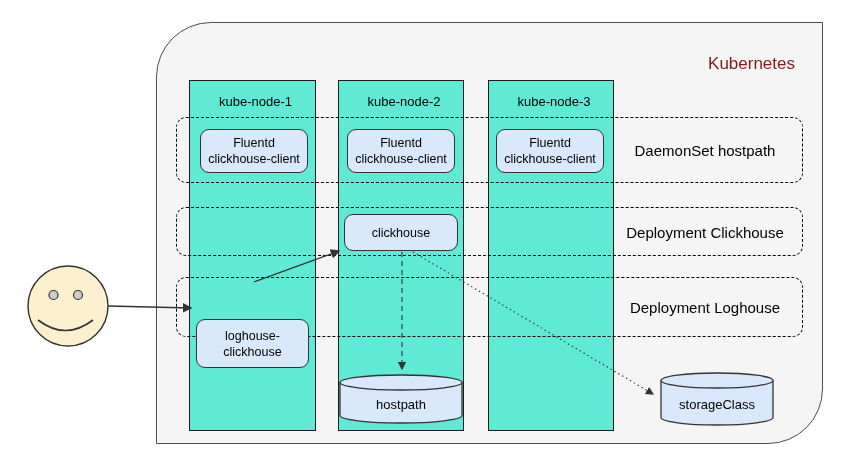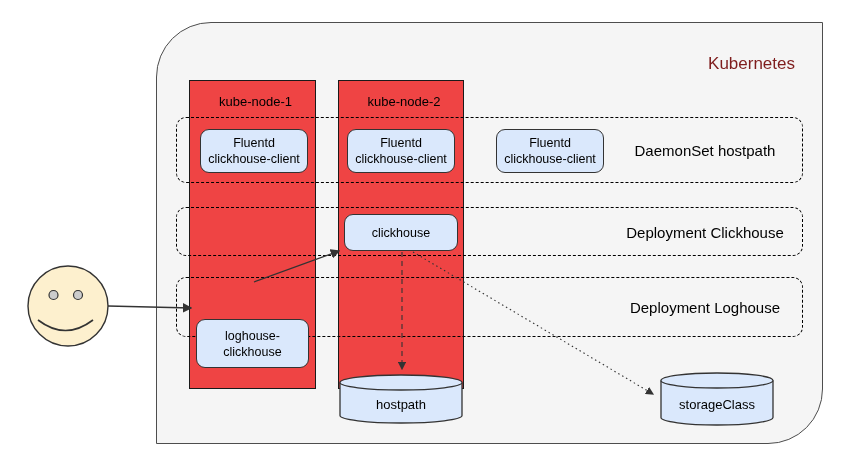--- a/index.html
+++ b/index.html
@@ -10,22 +10,22 @@
   .k8s-container{
     position:absolute;left:156px;top:22px;width:665px;height:420px;
     background:#f5f5f5;border:1px solid #4d4d4d;
     border-radius:55px 0 55px 0;
   }
   .k8s-title{
     position:absolute;left:655px;top:54px;width:140px;
     text-align:right;font-size:17px;color:#7f1d1d;
   }
   .node-col{
-    position:absolute;top:80px;height:309px;width:126px;
-    background:#ef4444;border:1px solid #1a1a1a;box-sizing:border-box;padding-left:6px;
+    position:absolute;top:80px;height:351px;width:126px;
+    background:#5eead4;border:1px solid #1a1a1a;box-sizing:border-box;padding-left:6px;
   }
   .node-col .node-label{
     height:40px;display:flex;align-items:center;justify-content:center;
     font-size:13px;
   }
   .col1{left:189px;width:127px;}
   .col2{left:338px;}
   .col3{left:488px;}
   .group-row{
     position:absolute;left:176px;width:627px;
@@ -61,20 +61,23 @@
 <div class="canvas">
 
   <div class="k8s-container"></div>
   <div class="k8s-title">Kubernetes</div>
 
   <div class="node-col col1">
     <div class="node-label">kube-node-1</div>
   </div>
   <div class="node-col col2">
     <div class="node-label">kube-node-2</div>
+  </div>
+  <div class="node-col col3">
+    <div class="node-label">kube-node-3</div>
   </div>
 
   <div class="group-row row1">
     <div class="group-label">DaemonSet hostpath</div>
   </div>
   <div class="group-row row2">
     <div class="group-label">Deployment Clickhouse</div>
   </div>
   <div class="group-row row3">
     <div class="group-label">Deployment Loghouse</div>

